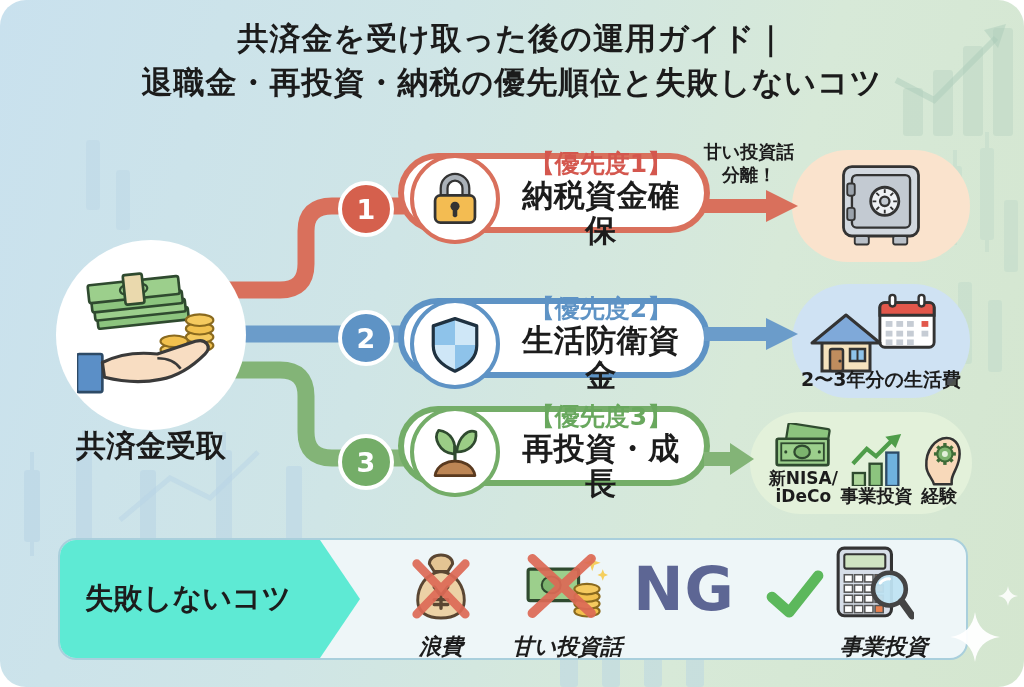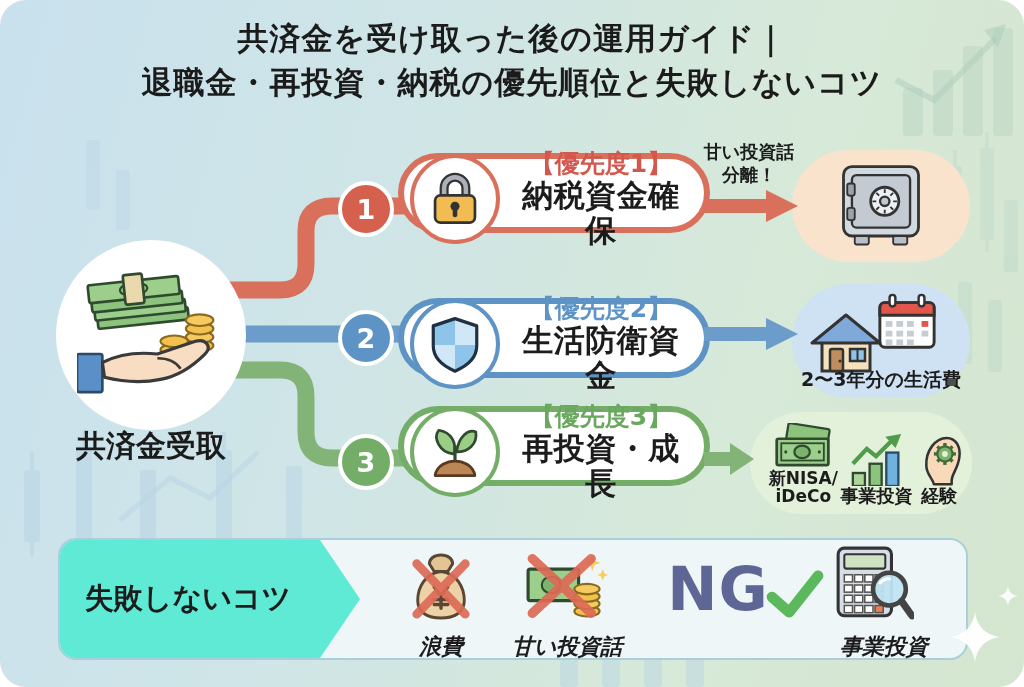--- a/index.html
+++ b/index.html
@@ -44,21 +44,21 @@
     justify-content:space-evenly;padding:8px 6px 8px 16px;box-sizing:border-box;}
   .g-item{display:flex;flex-direction:column;align-items:center;justify-content:flex-end;height:86px;}
   .g-label{font-size:17px;font-weight:800;color:#1c1c1c;line-height:1.1;text-align:center;}
   
   .tips{left:58px;top:538px;width:910px;height:122px;background:#eef6f8;border:2px solid #a9cfdc;border-radius:18px;z-index:2;box-sizing:border-box;}
   .tips-label{position:absolute;left:0;top:0;bottom:0;width:300px;background:#5eead4;border-radius:16px 0 0 16px;
     clip-path:polygon(0 0,260px 0,100% 50%,260px 100%,0 100%);display:flex;align-items:center;}
   .tips-label span{display:block;width:256px;text-align:center;font-size:29px;font-weight:800;color:#1c1c1c;}
   .tip-icon{position:absolute;top:12px;}
   .tip-label{position:absolute;top:92px;text-align:center;font-size:22px;font-weight:800;color:#1c1c1c;font-style:italic;}
-  .ng{position:absolute;left:598px;top:14px;width:120px;text-align:center;font-size:60px;font-weight:900;color:#5d6694;letter-spacing:1px;}
+  .ng{position:absolute;left:564px;top:14px;width:120px;text-align:center;font-size:60px;font-weight:900;color:#5d6694;letter-spacing:1px;}
 </style>
 </head>
 <body>
 
 <div class="card">
 
   <svg class="abs watermark" width="1024" height="687" viewBox="0 0 1024 687">
     <g fill="#b9d4c2" opacity="0.45">
       <rect x="903" y="88" width="20" height="48" rx="3"></rect>
         <rect x="933" y="70" width="20" height="66" rx="3"></rect>

